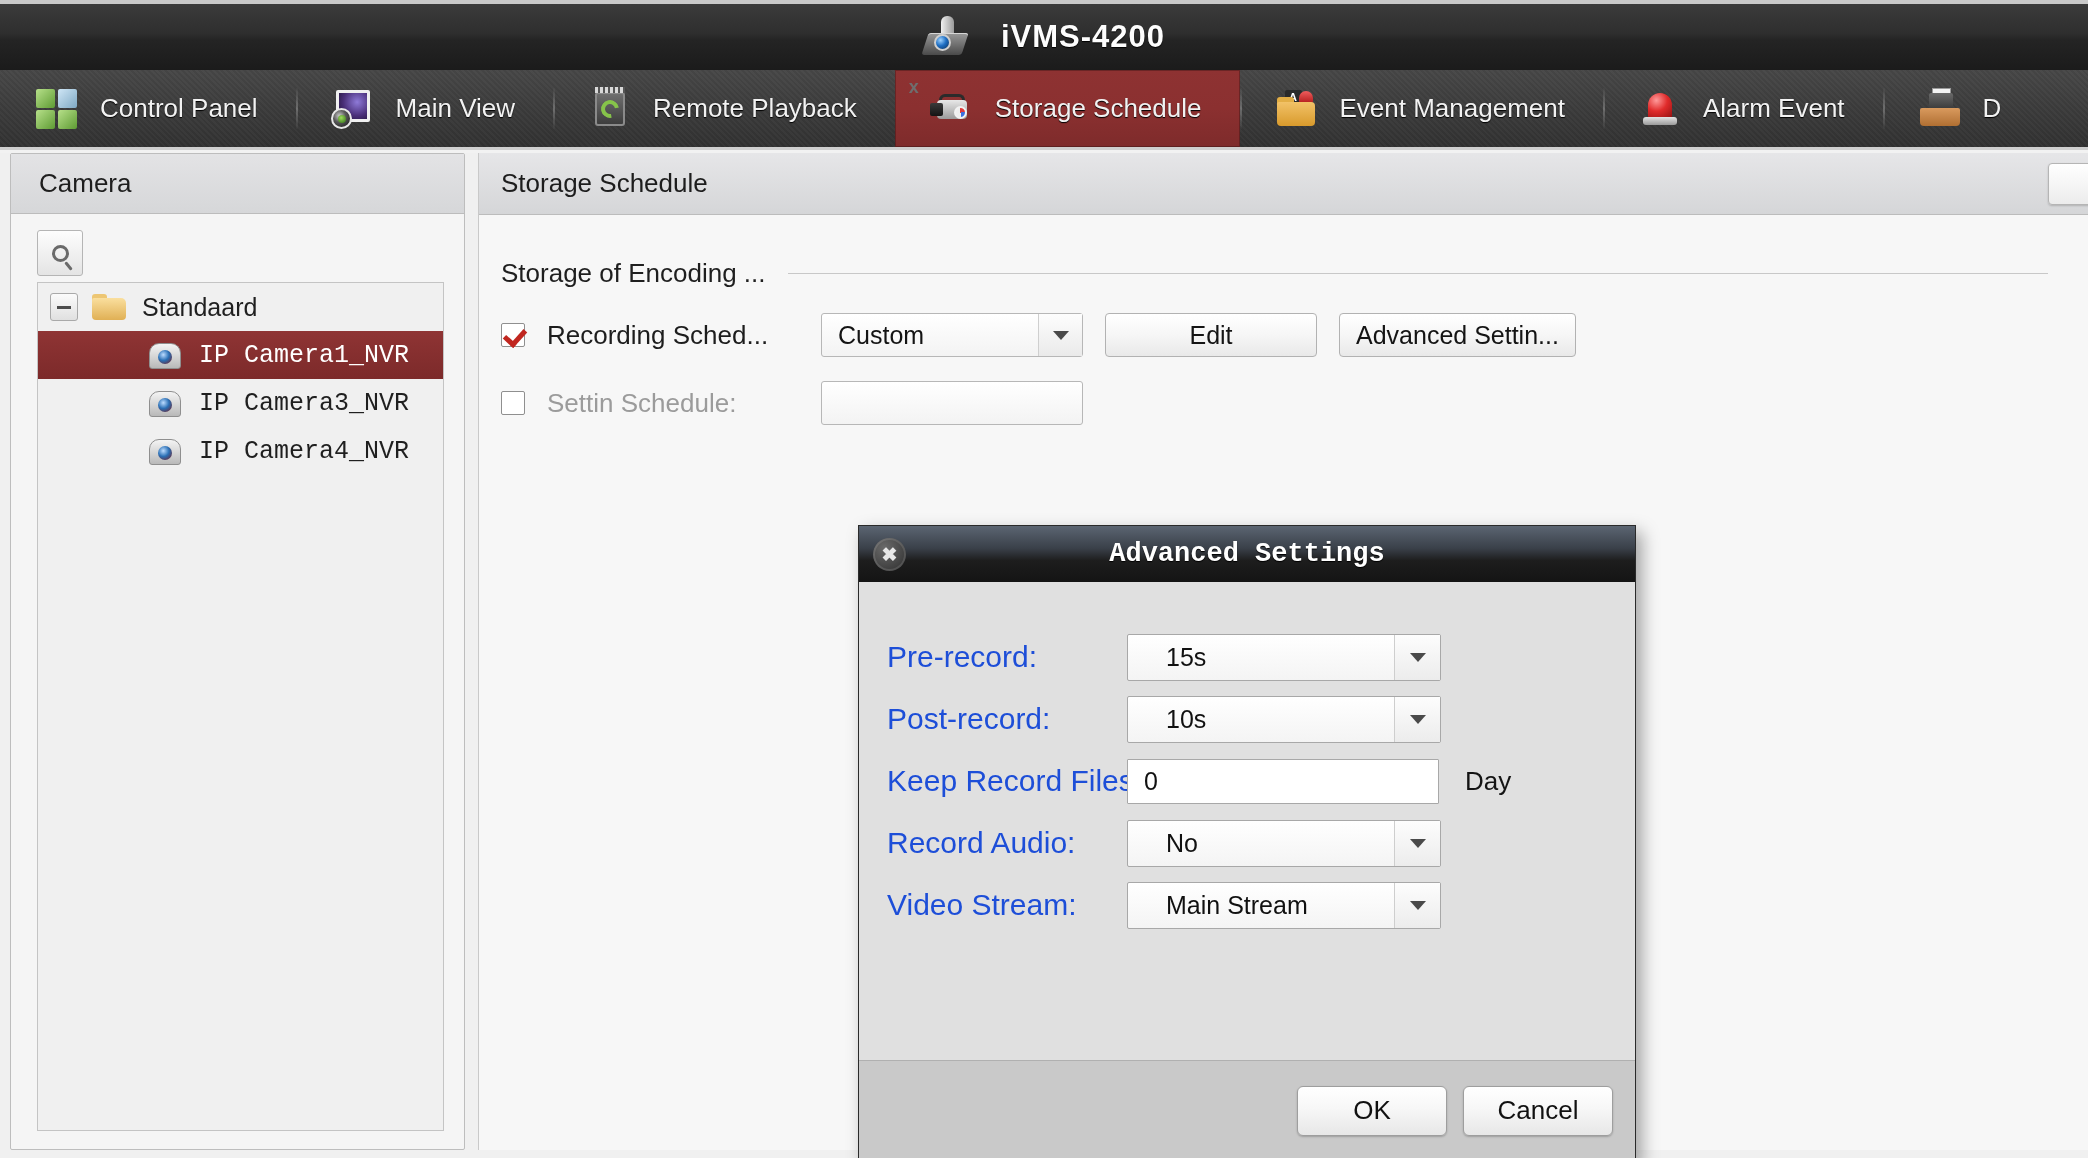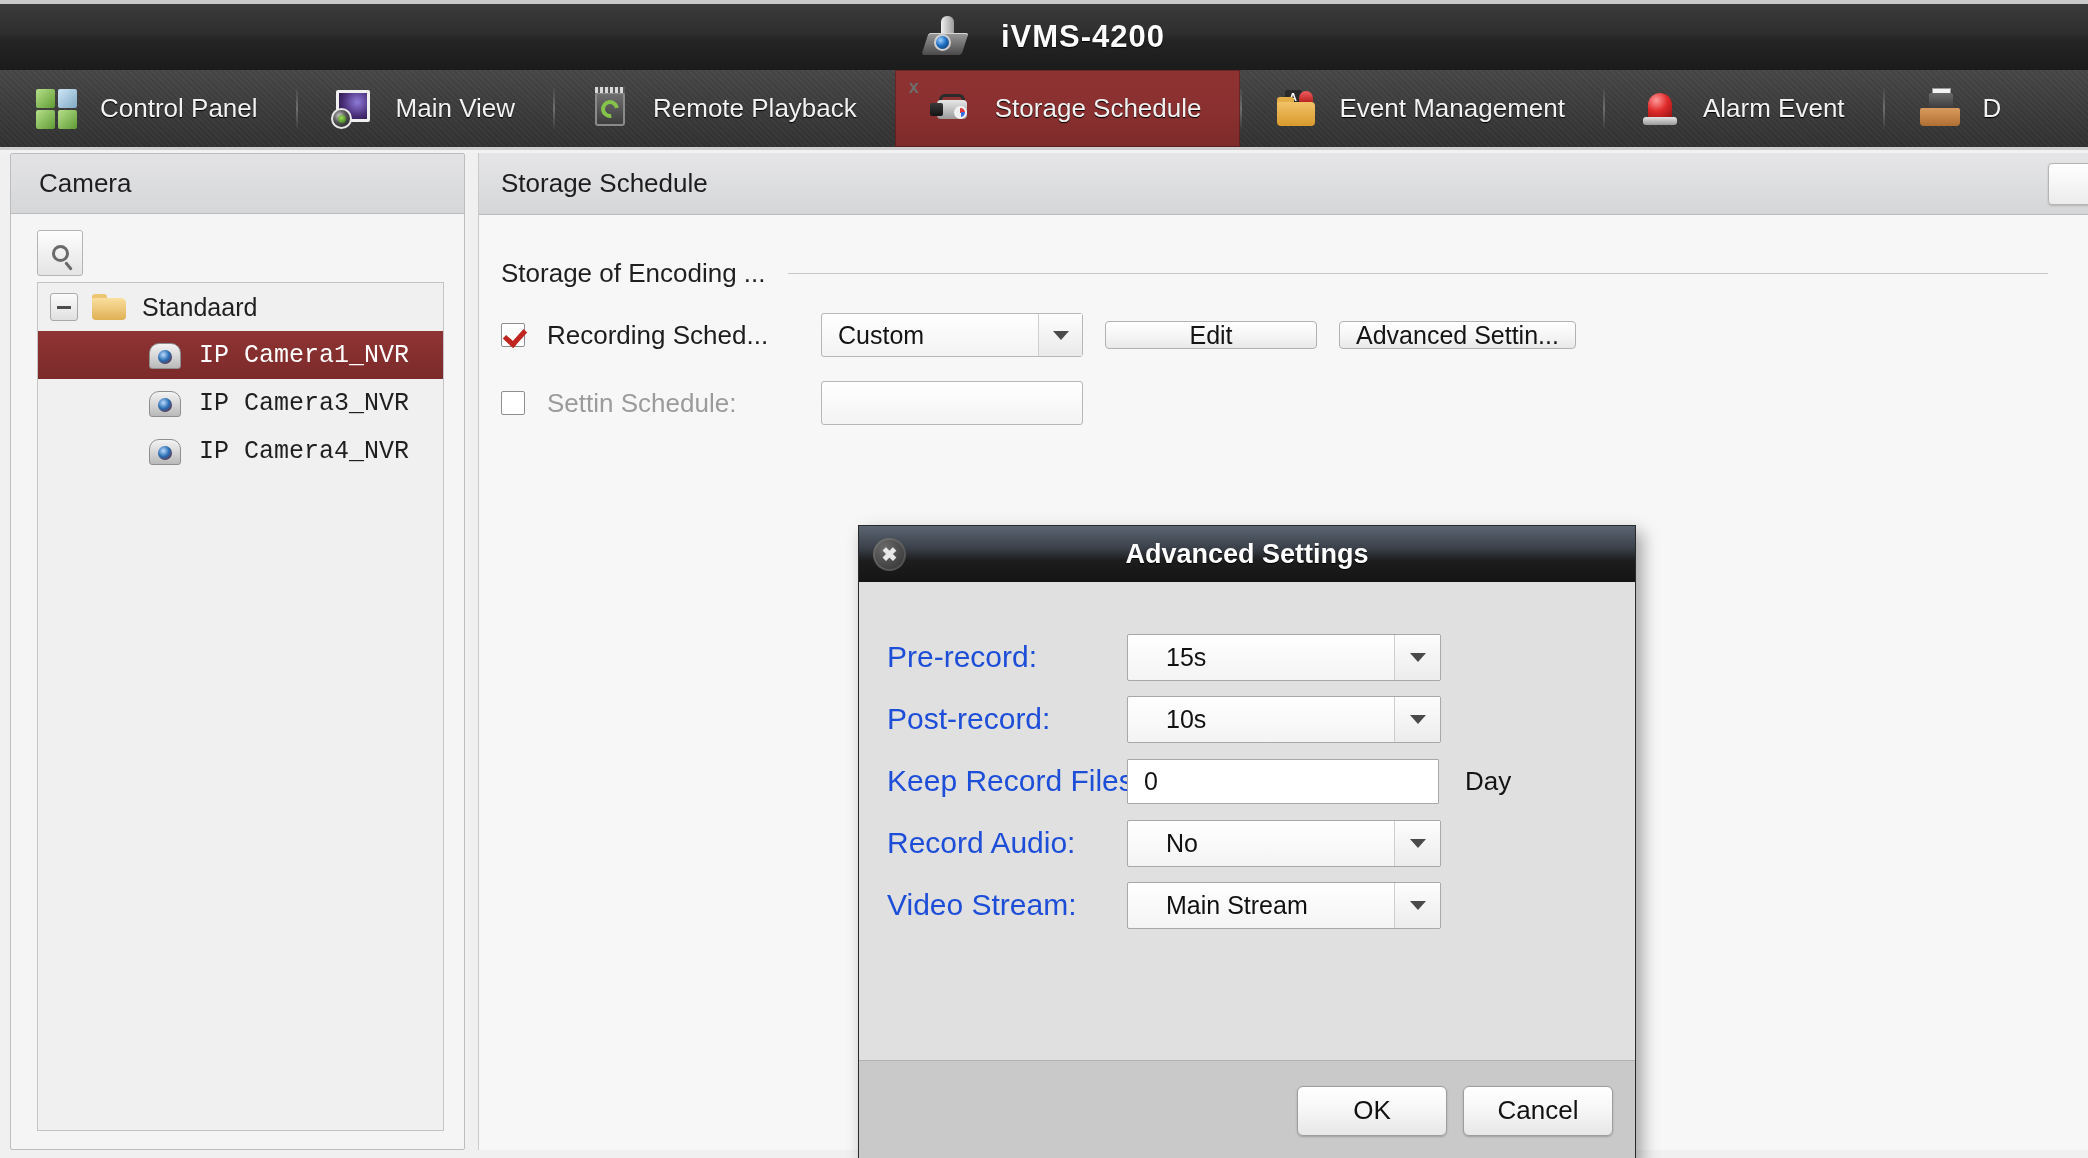--- a/index.html
+++ b/index.html
@@ -264,38 +264,38 @@
     position:absolute; right:0; top:0; bottom:0; width:44px;
     border-left:1px solid #cfcfcf;
     background: linear-gradient(to bottom,#fdfdfd,#eaeaea);
     display:flex; align-items:center; justify-content:center;
   }
   .caret { width:0; height:0; border-left:8px solid transparent; border-right:8px solid transparent;
     border-top:9px solid #4a4a4a; }
   .combo.empty .val { color:transparent; }
 
   .btn {
-    height:28px; min-width:212px; padding:0 16px; border:1px solid #b2b2b2; border-radius:4px;
+    height:44px; min-width:212px; padding:0 16px; border:1px solid #b2b2b2; border-radius:4px;
     background: linear-gradient(to bottom,#ffffff 0%,#f6f6f6 50%,#e9e9e9 100%);
     font-size:25px; color:#141414; font-family:"Liberation Sans",sans-serif; cursor:pointer;
     display:flex; align-items:center; justify-content:center; white-space:nowrap;
   }
 
   
   .dialog {
     position:absolute; left:858px; top:372px; width:778px; height:636px;
     background:#dcdcdc; border:1px solid #2a2a2a;
     box-shadow: 6px 7px 16px rgba(0,0,0,0.35);
   }
   .dlg-title {
     height:56px; position:relative;
     background: linear-gradient(to bottom,#5b6572 0%, #3a4049 40%, #1d1d1d 62%, #141414 100%);
     display:flex; align-items:center; justify-content:center;
   }
-  .dlg-title .t { color:#ffffff; font-size:27px; font-weight:bold; text-shadow:0 1px 1px #000; }
+  .dlg-title .t { color:#ffffff; font-size:27px; font-weight:bold; text-shadow:0 1px 1px #000;font-family:Liberation Mono, monospace; }
   .dlg-close {
     position:absolute; left:14px; top:12px; width:33px; height:33px; border-radius:50%;
     background: radial-gradient(circle at 35% 30%, #6a6a6a, #2c2c2c);
     box-shadow: inset 0 0 0 2px rgba(255,255,255,0.12);
     display:flex; align-items:center; justify-content:center; cursor:pointer;
     color:#e8e8e8; font-size:19px; font-weight:bold; line-height:1;
   }
   .dlg-body { position:absolute; left:0; right:0; top:56px; bottom:100px; background:#e0e0e0; padding:44px 0 0 0; }
   .dlg-row { display:flex; align-items:center; height:62px; padding-left:28px; }
   .dlg-label { width:240px; font-size:30px; color:#1d4ed8; white-space:nowrap; }

